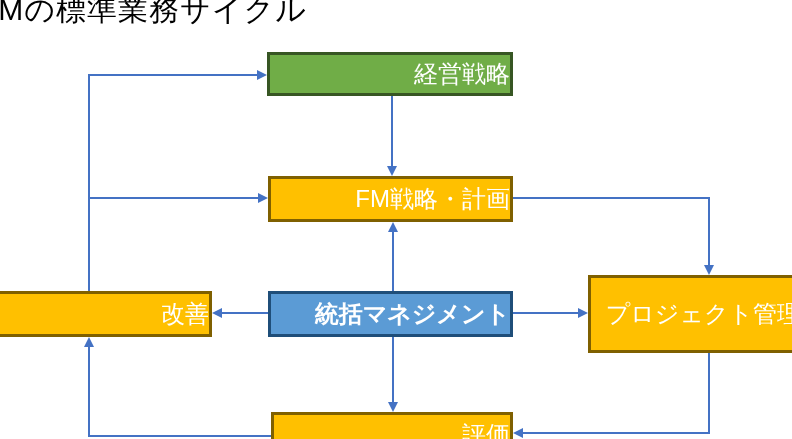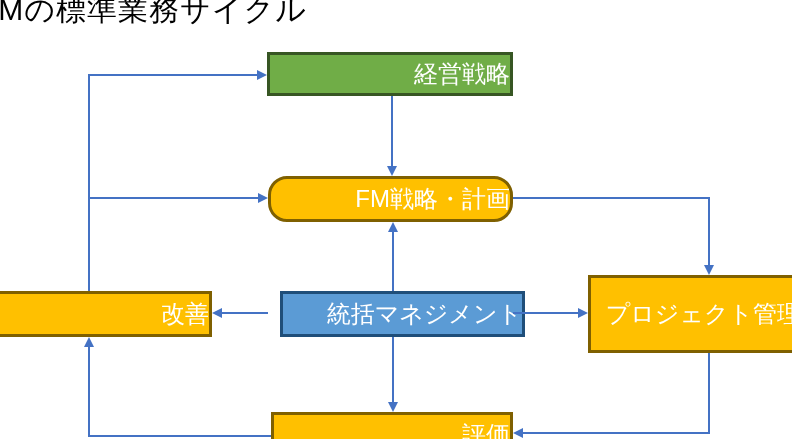--- a/index.html
+++ b/index.html
@@ -32,22 +32,22 @@
   .seg{position:absolute; background:var(--connector);}
   .seg.h{height:2px;} .seg.v{width:2px;}
   .arr{position:absolute; width:0; height:0;}
   .arr.right{border-top:5px solid transparent; border-bottom:5px solid transparent; border-left:10px solid var(--connector);}
   .arr.left {border-top:5px solid transparent; border-bottom:5px solid transparent; border-right:10px solid var(--connector);}
   .arr.down {border-left:5px solid transparent; border-right:5px solid transparent; border-top:10px solid var(--connector);}
   .arr.up   {border-left:5px solid transparent; border-right:5px solid transparent; border-bottom:10px solid var(--connector);}
 
   
   #n-keiei  {left:267px; top:52px;  width:246px; height:44px;}
-  #n-fm     {left:268px; top:176px; width:245px; height:46px;border-radius:19px;}
-  #n-tokatsu{left:280px; top:291px; width:245px; height:46px;}
+  #n-fm     {left:268px; top:176px; width:245px; height:46px;}
+  #n-tokatsu{left:268px; top:291px; width:245px; height:46px;font-weight:bold;}
   #n-kaizen {left:-35px; top:291px; width:247px; height:46px;}
   #n-project{left:588px; top:275px; width:216px; height:78px;}
   #n-hyoka  {left:271px; top:412px; width:242px; height:46px;}
 </style>
 </head>
 <body>
 
 <div class="canvas">
 
   <div class="title">FMの標準業務サイクル</div>

